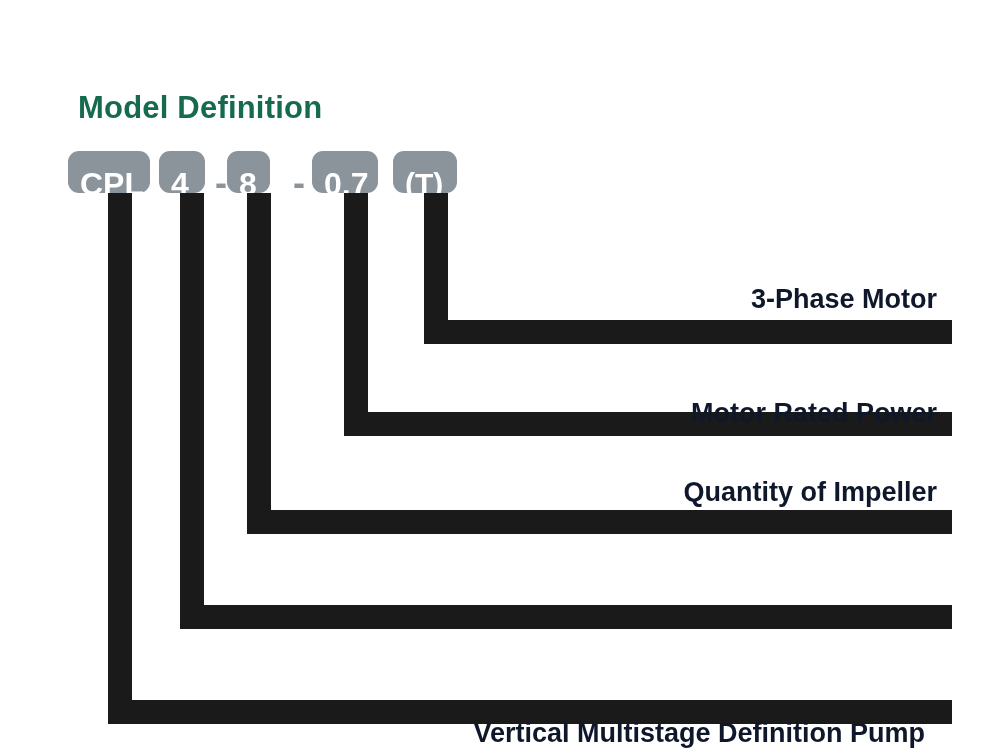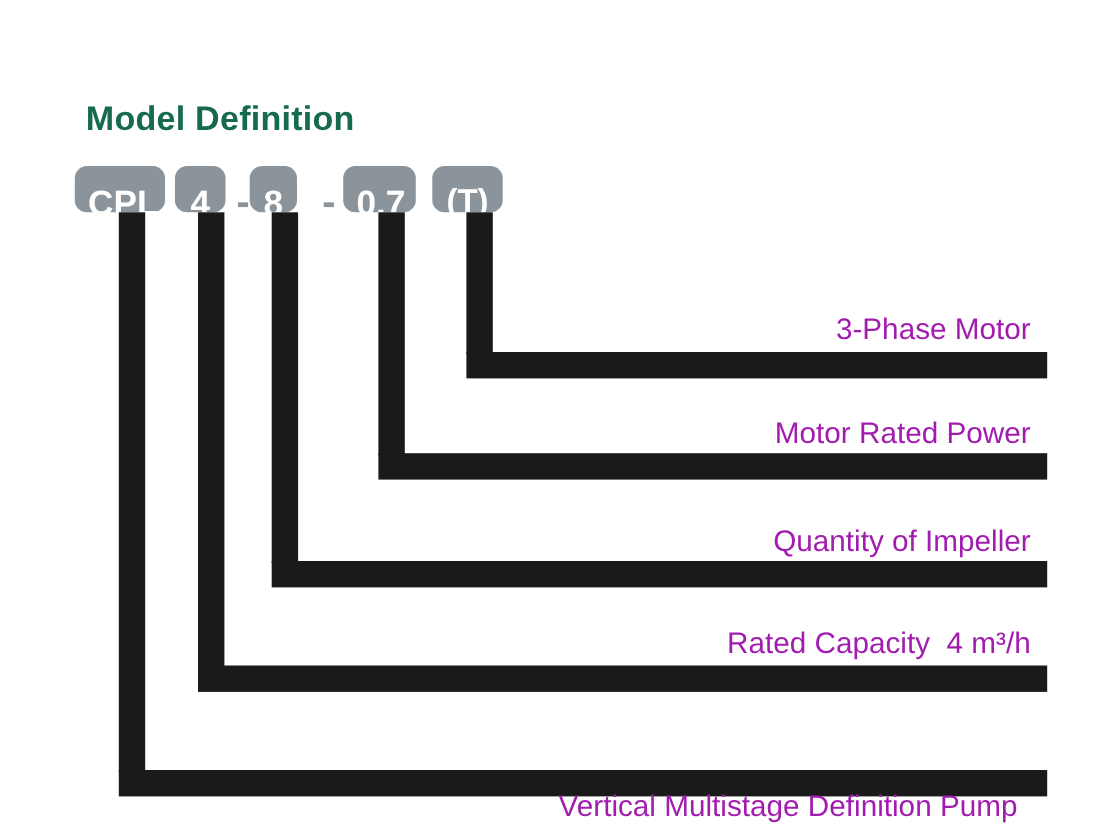--- a/index.html
+++ b/index.html
@@ -27,21 +27,21 @@
   .chip {
     position: absolute;
     top: 127px;
     height: 42px;
     background: #8b949b;
     border-radius: 11px;
     color: #ffffff;
     font-weight: 700;
     font-size: 32px;
     line-height: 42px;
-    text-align: center;
+    text-align: left;
   }
   .chip-cpl      { left: 44px;  width: 82px; }
   .chip-capacity { left: 135px; width: 46px; }
   .chip-stages   { left: 203px; width: 43px; }
   .chip-power    { left: 288px; width: 66px; }
   .chip-phase    { left: 369px; width: 64px; font-size: 30px; }
 
   .dash {
     position: absolute;
     top: 127px;
@@ -74,28 +74,28 @@
   .hline-phase    { left: 400px; top: 296px; width: 528px; }
   .hline-power    { left: 320px; top: 388px; width: 608px; }
   .hline-stages   { left: 223px; top: 486px; width: 705px; }
   .hline-capacity { left: 156px; top: 581px; width: 772px; }
   .hline-cpl      { left: 84px;  top: 676px; width: 844px; }
 
   .def-label {
     position: absolute;
     right: 75px;
     text-align: right;
-    color: #a21caf;
+    color: #0f172a;
     font-size: 27px;
-    font-weight: 400;
+    font-weight: 700;
     white-space: pre;
     line-height: 32px;
   }
   .label-phase    { top: 247px; }
-  .label-power    { top: 342px; }
+  .label-power    { top: 361px; }
   .label-stages   { top: 440px; }
   .label-capacity { top: 533px; }
   .label-cpl      { top: 595px; line-height: 36px; }
 </style>
 </head>
 <body>
 
 <div class="canvas">
 
   <div class="page-title">Model Definition</div>
@@ -128,20 +128,19 @@
 
   <div class="vline vline-cpl"></div>
   <div class="hline hline-cpl"></div>
 
   <div class="def-label label-phase">3-Phase Motor</div>
 
   <div class="def-label label-power">Motor Rated Power</div>
 
   <div class="def-label label-stages">Quantity of Impeller</div>
 
-  <div class="def-label label-capacity">Rated Capacity  4 m³/h</div>
 
   <div class="def-label label-cpl">
     <div>Vertical Multistage Definition Pump</div>
     
   </div>
 
 </div>
 
 </body></html>

